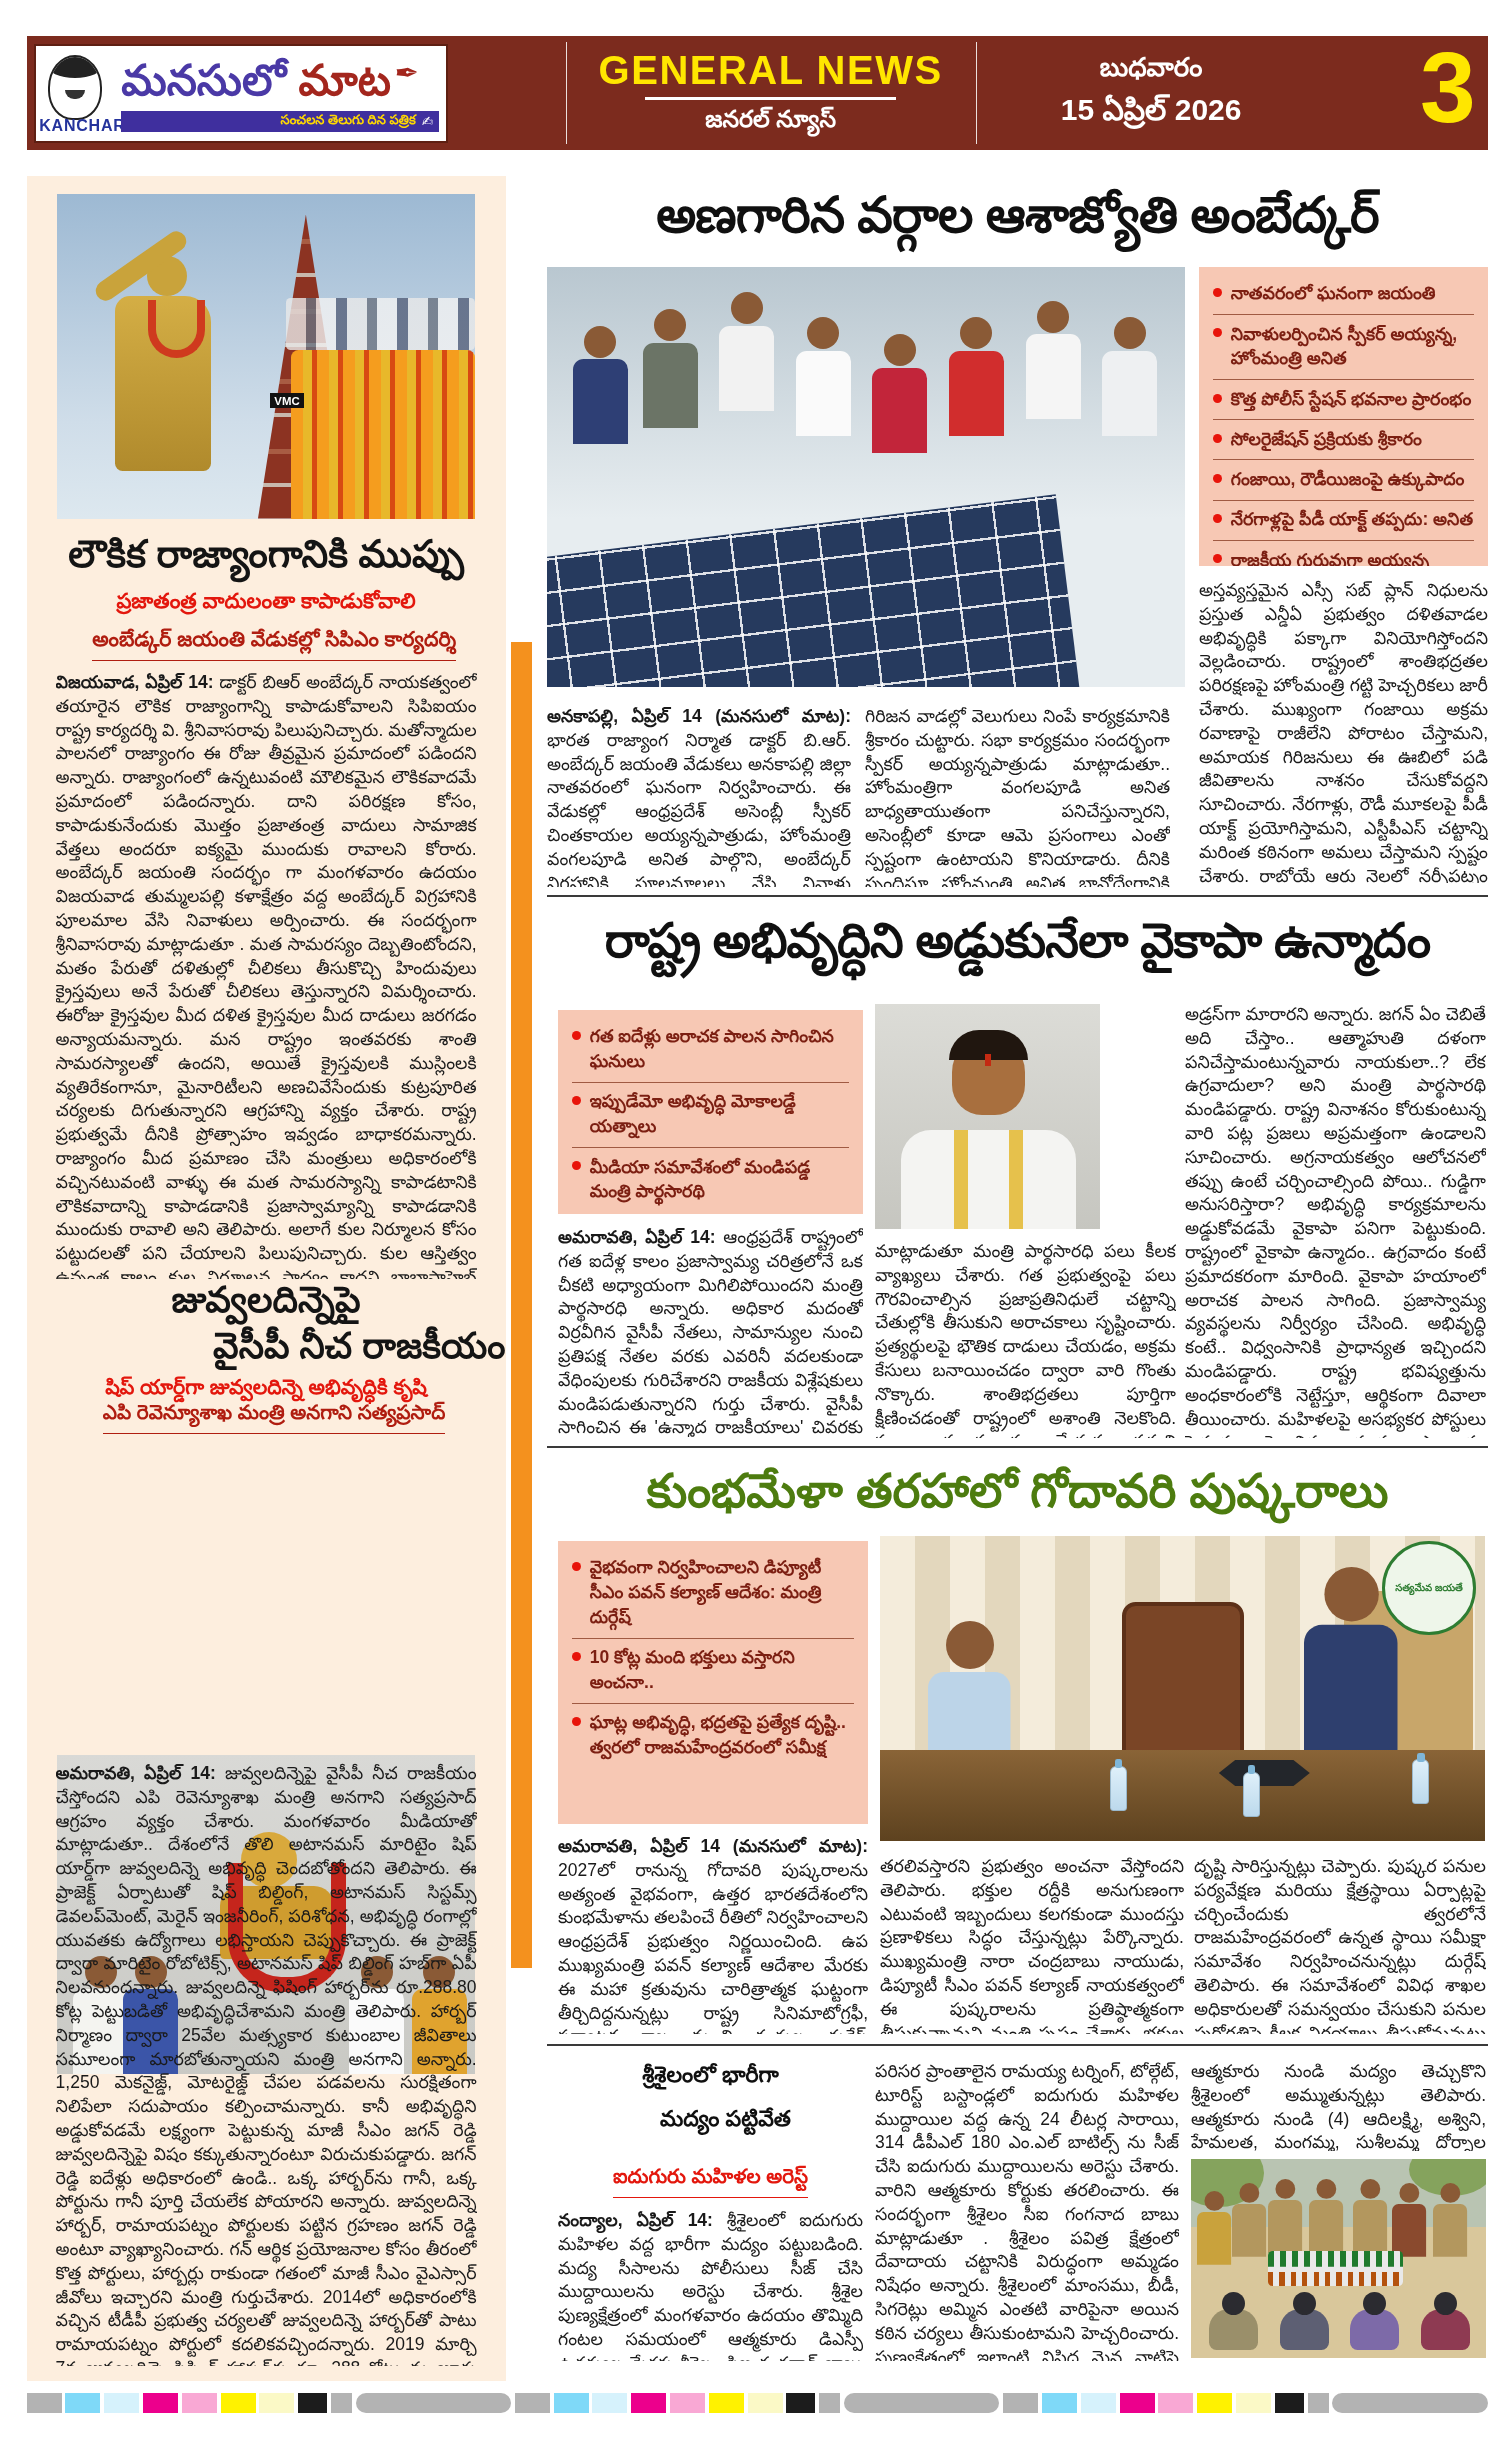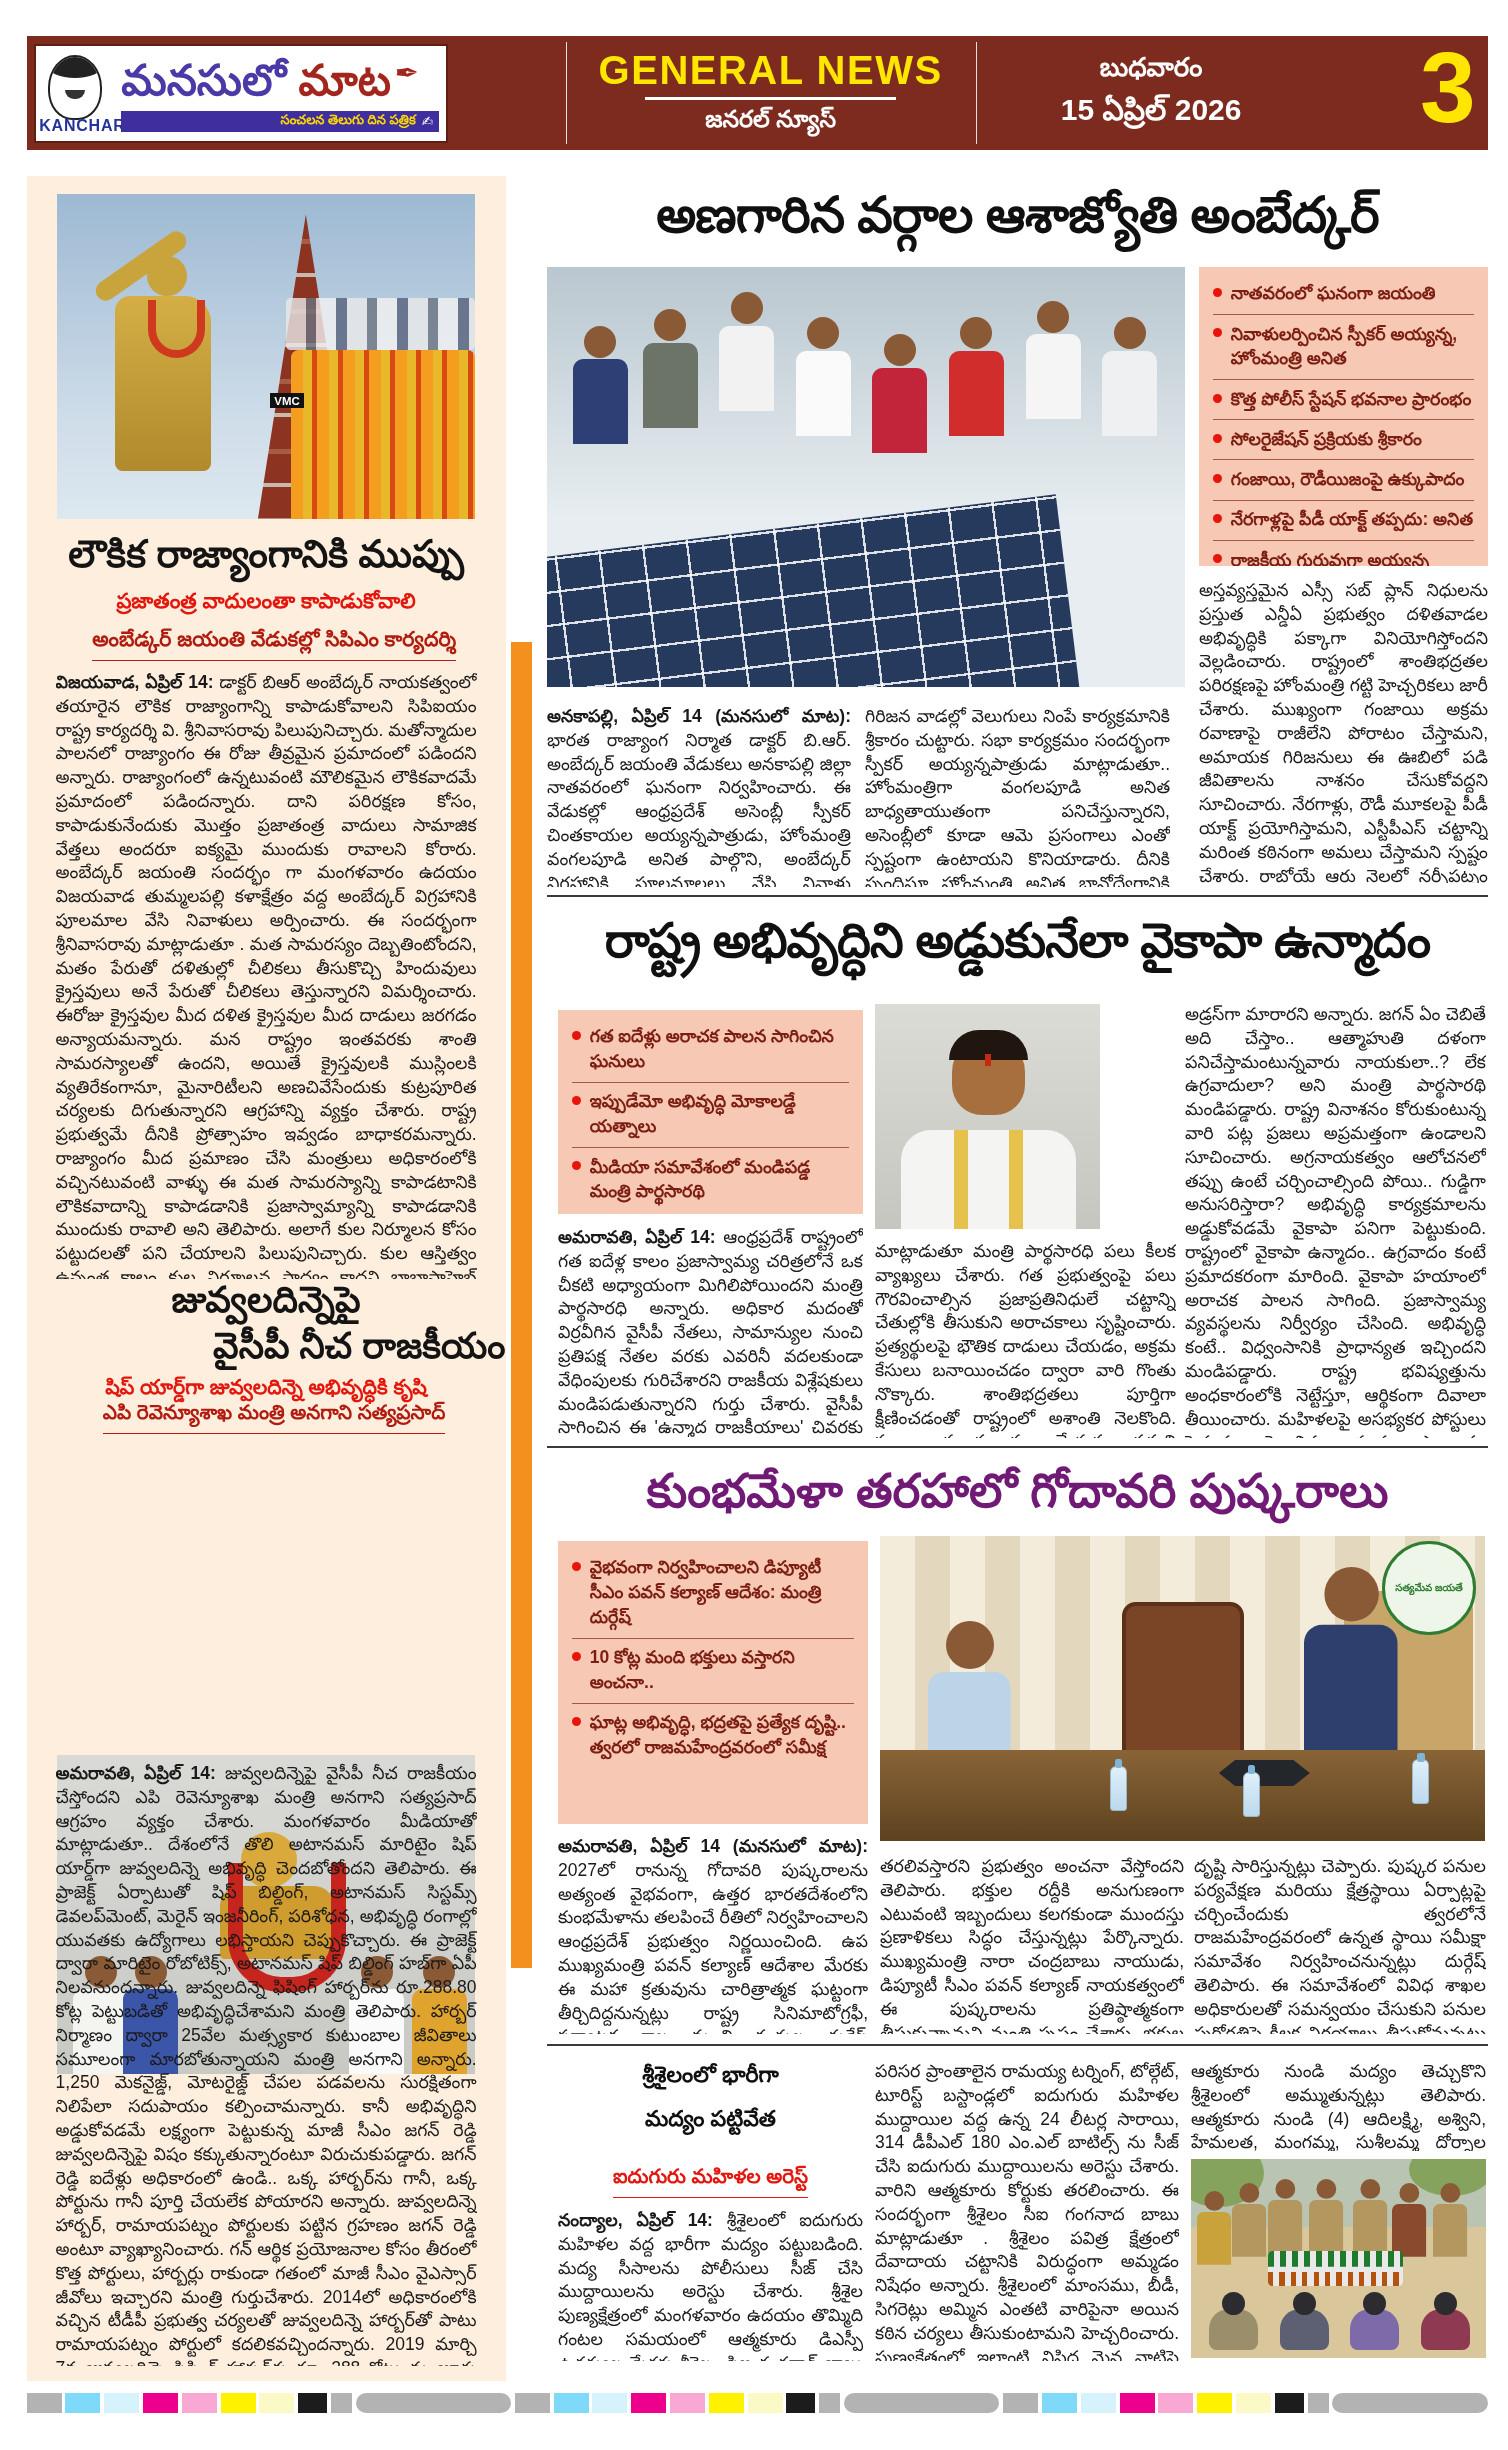--- a/index.html
+++ b/index.html
@@ -42,21 +42,21 @@
   .headline-black{font-weight:800;color:#141414;text-align:center;white-space:nowrap;}
   .sub-red{color:#e3170d;font-weight:700;text-align:center;}
   .sub-maroon{color:#b01d10;font-weight:700;text-align:center;padding-left:16px;}
   .sub-maroon > span{display:inline-block;border-bottom:1.5px solid #b01d10;padding-bottom:3.8px;}
   .body-text{font-size:17.5px;line-height:1.36;text-align:justify;overflow:hidden;}
   .dateline{font-weight:800;}
   
   .main-abs{position:absolute;box-sizing:border-box;}
   .h-xl{font-size:50px;font-weight:800;color:#101010;text-align:center;white-space:nowrap;letter-spacing:-0.8px;}
   .h-l{font-size:48px;font-weight:800;color:#101010;text-align:center;white-space:nowrap;letter-spacing:-0.8px;}
-  .h-red{font-size:47px;font-weight:800;color:#701a75;text-align:center;white-space:nowrap;}
+  .h-red{font-size:47px;font-weight:800;color:#4d7c0f;text-align:center;white-space:nowrap;}
   .h-m{font-size:22px;font-weight:800;color:#101010;text-align:center;white-space:nowrap;}
   .divider{position:absolute;height:2.3px;background:#3a3a3a;}
   .bullet-box{background:#f7c8b4;padding:7.6px 13.7px;overflow:hidden;}
   .bullet-item{display:flex;gap:9px;padding:6.8px 0 7.6px 0;border-bottom:1.5px solid #a05a42;}
   .bullet-item:last-child{border-bottom:none;}
   .bullet-item .dot{flex:0 0 auto;width:9px;height:9px;border-radius:50%;background:#e8140a;margin-top:6.8px;}
   .bullet-item .b-text{font-size:17.5px;line-height:1.42;font-weight:700;color:#7c1f12;}
   
   .statue-photo{background:linear-gradient(#9db9d3,#cfdde9 70%,#dde8ef);}
   .tower{position:absolute;left:46%;bottom:0;width:114px;height:304px;
@@ -338,21 +338,21 @@
   </div>
   <div class="body-text main-abs" style="left:558px;top:1835px;width:310px;height:199px;">
     <span class="dateline">అమరావతి, ఏప్రిల్ 14 (మనసులో మాట):</span>
     <span>2027లో రానున్న గోదావరి పుష్కరాలను అత్యంత వైభవంగా, ఉత్తర భారతదేశంలోని కుంభమేళాను తలపించే రీతిలో నిర్వహించాలని ఆంధ్రప్రదేశ్ ప్రభుత్వం నిర్ణయించింది. ఉప ముఖ్యమంత్రి పవన్ కల్యాణ్ ఆదేశాల మేరకు ఈ మహా క్రతువును చారిత్రాత్మక ఘట్టంగా తీర్చిదిద్దనున్నట్లు రాష్ట్ర సినిమాటోగ్రఫీ, పర్యాటక శాఖ మంత్రి కందుల దుర్గేష్ వెల్లడించారు. మంగళవారం అమరావతిలో ఆయన మీడియాతో మాట్లాడుతూ.. వచ్చే ఏడాది జూన్ 26 నుంచి జూలై 7 వరకు జరిగే ఈ పుష్కర మహోత్సవానికి దేశవిదేశాల నుంచి సుమారు 10 కోట్ల మంది భక్తులు</span>
   </div>
   <div class="body-text main-abs" style="left:880px;top:1855px;width:304px;height:179px;">తరలివస్తారని ప్రభుత్వం అంచనా వేస్తోందని తెలిపారు. భక్తుల రద్దీకి అనుగుణంగా ఎటువంటి ఇబ్బందులు కలగకుండా ముందస్తు ప్రణాళికలు సిద్ధం చేస్తున్నట్లు పేర్కొన్నారు. ముఖ్యమంత్రి నారా చంద్రబాబు నాయుడు, డిప్యూటీ సీఎం పవన్ కల్యాణ్ నాయకత్వంలో ఈ పుష్కరాలను ప్రతిష్ఠాత్మకంగా తీసుకున్నామని మంత్రి స్పష్టం చేశారు. భక్తుల భద్రత మరియు సౌకర్యాలకు ప్రథమ ప్రాధాన్యత ఇస్తూ గోదావరి తీరంలోని ఘాట్ల అభివృద్ధి, తాగునీరు, పారిశుద్ధ్యం మరియు రవాణా ఏర్పాట్లపై ప్రత్యేక</div>
   <div class="body-text main-abs" style="left:1194px;top:1855px;width:292px;height:179px;">దృష్టి సారిస్తున్నట్లు చెప్పారు. పుష్కర పనుల పర్యవేక్షణ మరియు క్షేత్రస్థాయి ఏర్పాట్లపై చర్చించేందుకు త్వరలోనే రాజమహేంద్రవరంలో ఉన్నత స్థాయి సమీక్షా సమావేశం నిర్వహించనున్నట్లు దుర్గేష్ తెలిపారు. ఈ సమావేశంలో వివిధ శాఖల అధికారులతో సమన్వయం చేసుకుని పనుల పురోగతిపై కీలక నిర్ణయాలు తీసుకోనున్నట్లు వివరించారు. గోదావరి పుష్కరాలను కేవలం ఆధ్యాత్మిక వేడుకగానే కాకుండా, ఆంధ్రప్రదేశ్ సాంస్కృతిక వైభవాన్ని చాటే విధంగా నిర్వహిస్తామని ఆయన ధీమా వ్యక్తం చేశారు.</div>
   <div class="divider" style="left:547px;top:2044px;width:941px;"></div>
 
   <div class="main-abs h-m" style="left:558px;top:2062px;width:305px;">శ్రీశైలంలో భారీగా</div>
-  <div class="main-abs h-m" style="left:558px;top:2106px;width:305px;">మద్యం పట్టివేత</div>
+  <div class="main-abs h-m" style="left:573px;top:2106px;width:305px;">మద్యం పట్టివేత</div>
   <div class="main-abs sub-red" style="left:558px;top:2165px;width:305px;font-size:20px;">
     <span style="display:inline-block;border-bottom:1.5px solid #e3170d;padding-bottom:3.8px;">ఐదుగురు మహిళల అరెస్ట్</span>
   </div>
   <div class="body-text main-abs" style="left:558px;top:2209px;width:305px;height:152px;">
     <span class="dateline">నంద్యాల, ఏప్రిల్ 14:</span>
     <span>శ్రీశైలంలో ఐదుగురు మహిళల వద్ద భారీగా మద్యం పట్టుబడింది. మద్య సీసాలను పోలీసులు సీజ్ చేసి ముద్దాయిలను అరెస్టు చేశారు. శ్రీశైల పుణ్యక్షేత్రంలో మంగళవారం ఉదయం తొమ్మిది గంటల సమయంలో ఆత్మకూరు డిఎస్పీ ఉత్తర్వుల మేరకు శ్రీశైలం సిఐ గంగనాథ్ బాబు ఆధ్వర్యంలో ఎస్సై సుబ్బారెడ్డి, సిబ్బంది కలిసి శ్రీశైలం</span>
   </div>
   <div class="body-text main-abs" style="left:875px;top:2060px;width:304px;height:301px;">పరిసర ప్రాంతాలైన రామయ్య టర్నింగ్, టోల్గేట్, టూరిస్ట్ బస్టాండ్లలో ఐదుగురు మహిళల ముద్దాయిల వద్ద ఉన్న 24 లీటర్ల సారాయి, 314 డీపీఎల్ 180 ఎం.ఎల్ బాటిల్స్ ను సీజ్ చేసి ఐదుగురు ముద్దాయిలను అరెస్టు చేశారు. వారిని ఆత్మకూరు కోర్టుకు తరలించారు. ఈ సందర్భంగా శ్రీశైలం సీఐ గంగనాద బాబు మాట్లాడుతూ . శ్రీశైలం పవిత్ర క్షేత్రంలో దేవాదాయ చట్టానికి విరుద్ధంగా అమ్మడం నిషేధం అన్నారు. శ్రీశైలంలో మాంసము, బీడీ, సిగరెట్లు అమ్మిన ఎంతటి వారిపైనా అయిన కఠిన చర్యలు తీసుకుంటామని హెచ్చరించారు. పుణ్యక్షేత్రంలో ఇలాంటి నిషిద్ధ మైన వాటిపై చాలా కఠినంగా వ్యవహరిస్తామని, అవసరమైతే పీడి యాక్ట్ పెట్టి జైలుకు పంపిస్తామన్నారు. పట్టుబడినవారు</div>
   <div class="body-text main-abs" style="left:1191px;top:2060px;width:295px;height:91px;">ఆత్మకూరు నుండి మద్యం తెచ్చుకొని శ్రీశైలంలో అమ్ముతున్నట్లు తెలిపారు. ఆత్మకూరు నుండి (4) ఆదిలక్ష్మి, అశ్విని, హేమలత, మంగమ్మ, సుశీలమ్మ దోర్నాల నుండి ఒక మహిళ ఉన్నారని తెలిపారు.</div>
   <div class="photo police-photo main-abs" style="left:1191px;top:2159px;width:295px;height:199px;">

